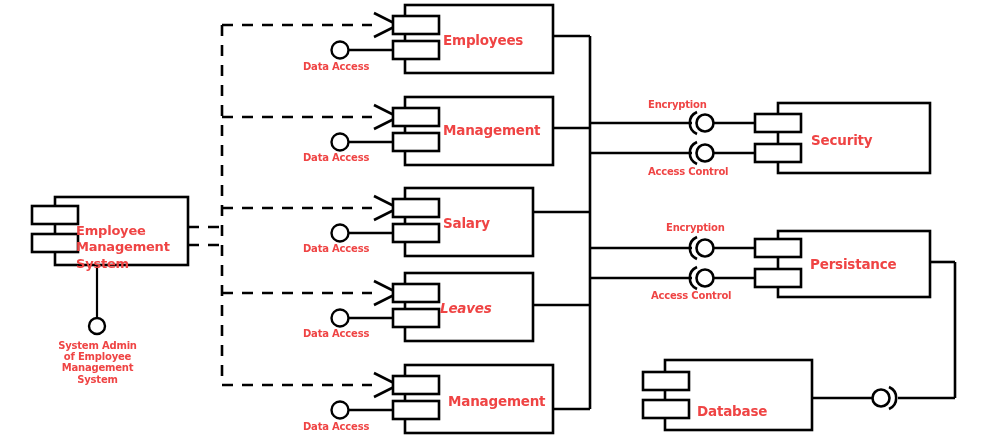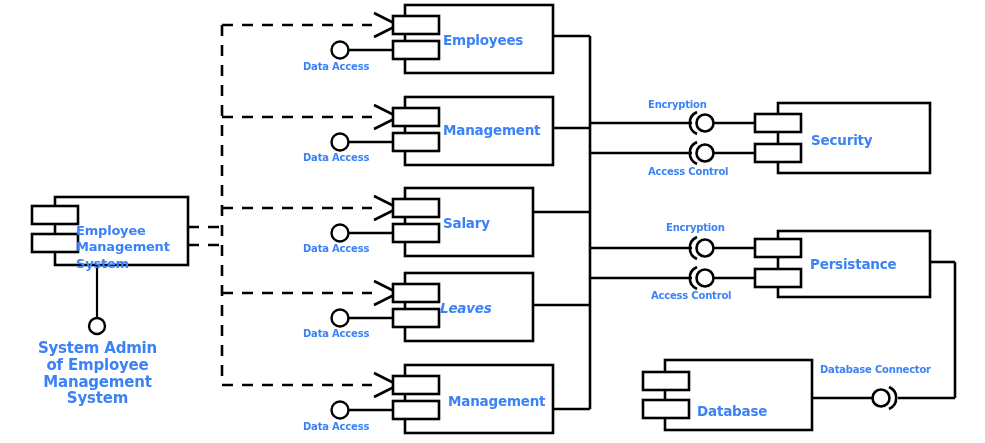--- a/index.html
+++ b/index.html
@@ -8,28 +8,28 @@
     width:985px;height:443px;
     background:#ffffff;
     font-family:"DejaVu Sans", sans-serif;
     overflow:hidden;
   }
   #svg-layer{position:absolute;left:0;top:0;width:985px;height:443px;}
   .lbl{
     position:absolute;
     font-family:"DejaVu Sans", sans-serif;
     font-weight:bold;
-    color:#3b82f6;
+    color:#ef4444;
     white-space:pre;
     line-height:1.12;
     letter-spacing:-0.2px;
   }
   .lbl-comp{font-size:13.5px;}
   .lbl-iface{font-size:10px;}
-  .lbl-actor{font-size:15px;text-align:center;}
+  .lbl-actor{font-size:10px;text-align:center;}
   .lbl-ems{font-size:13px;line-height:1.25;}
 </style>
 </head>
 <body>
 
 <div id="stage">
 
   <svg id="svg-layer" viewBox="0 0 985 443" xmlns="http://www.w3.org/2000/svg">
 
     <defs>
@@ -216,15 +216,14 @@
 
   <div class="lbl lbl-iface" style="left:648px;top:99px;">Encryption</div>
   <div class="lbl lbl-iface" style="left:648px;top:166px;">Access Control</div>
   <div class="lbl lbl-comp" style="left:811px;top:133px;">Security</div>
 
   <div class="lbl lbl-iface" style="left:666px;top:222px;">Encryption</div>
   <div class="lbl lbl-iface" style="left:651px;top:290px;">Access Control</div>
   <div class="lbl lbl-comp" style="left:810px;top:257px;text-align:center;">Persistance</div>
 
   <div class="lbl lbl-comp" style="left:697px;top:404px;">Database</div>
-  <div class="lbl lbl-iface" style="left:820px;top:364px;">Database Connector</div>
 
 </div>
 
 </body></html>

